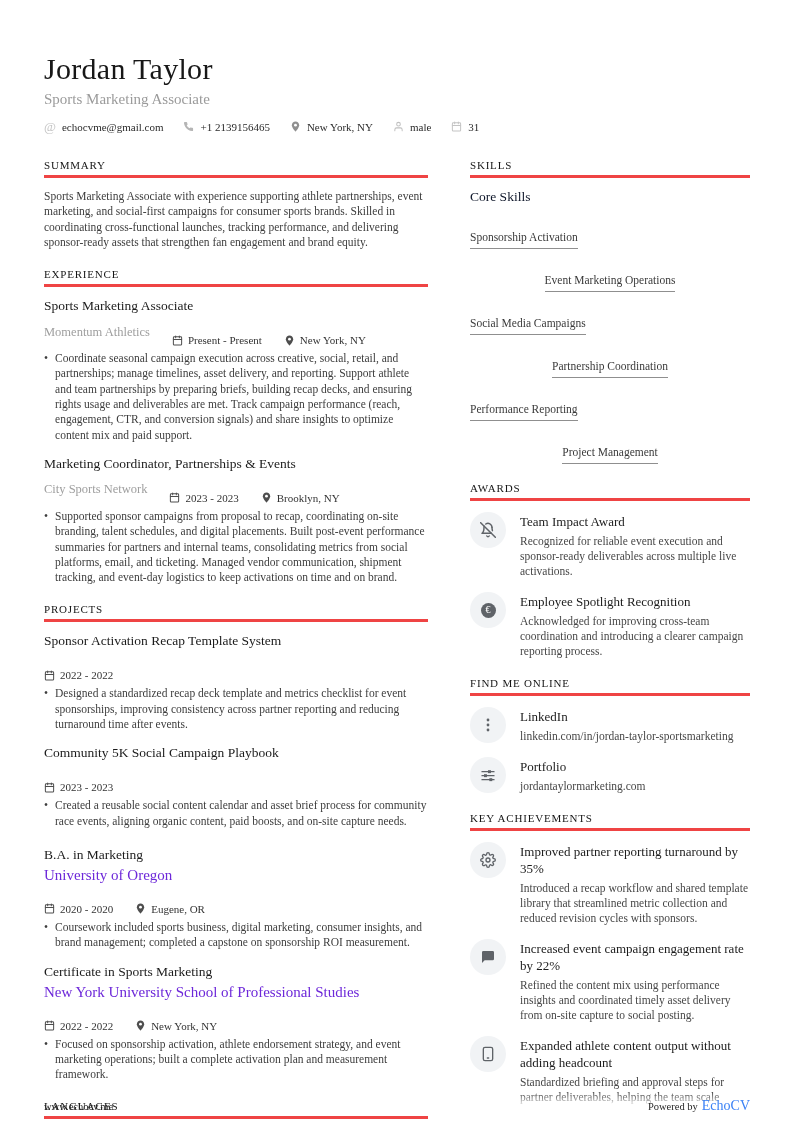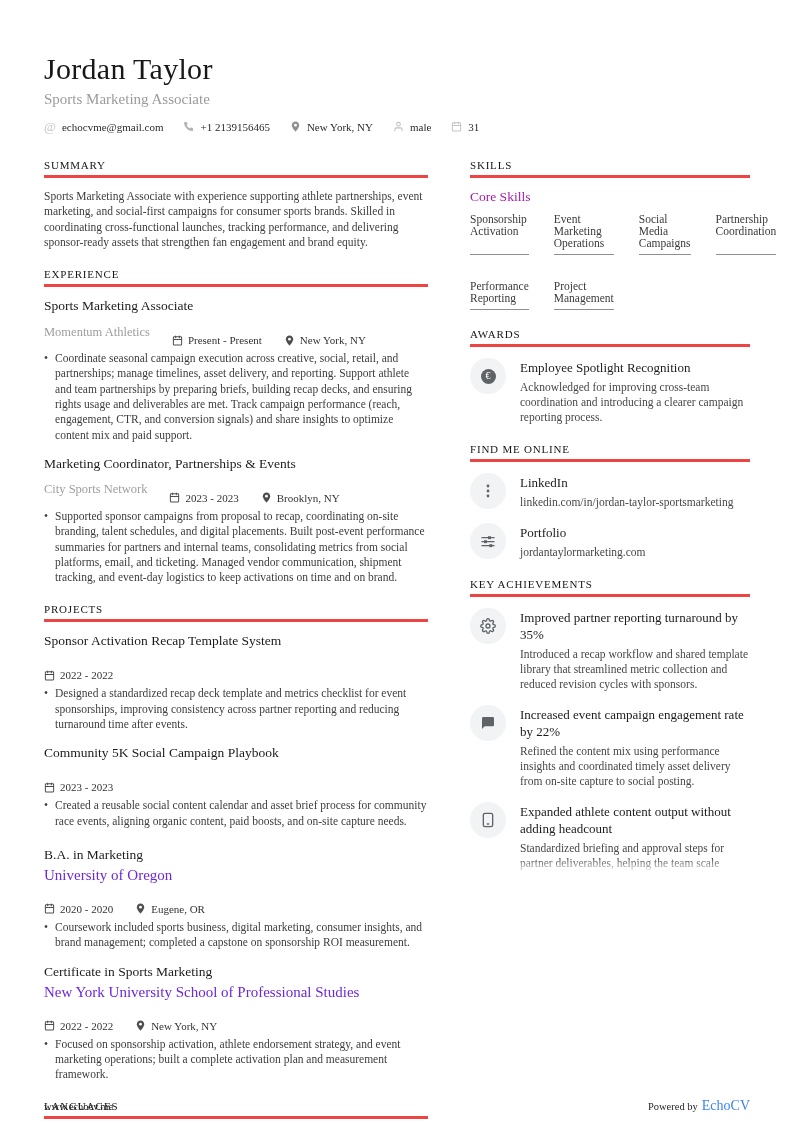--- a/index.html
+++ b/index.html
@@ -50,22 +50,22 @@
   
   .lang-row { display:flex; align-items:center; margin-top:3px; }
   .lang-name { font-size:13.5px; color:#262626; }
   .lang-level { font-size:10px; color:#2e2e2e; margin-left:26px; margin-right:9px; }
   .dots { display:flex; gap:5px; align-items:center; }
   .dot { width:9px; height:9px; border-radius:50%; background:#e3e3e3; }
   .dot.filled { background:#5f6368; }
   .lang-block-2 { margin-left:30px; display:flex; align-items:center; }
 
   
-  .skills-group-title { font-size:13.5px; color:#a21caf; margin-bottom:8px; }
-  .skills-grid { display:grid; grid-template-columns:1fr 1fr 1fr 1fr; column-gap:16px; row-gap:13px;gap:25px; }
+  .skills-group-title { font-size:13.5px; color:#0f172a; margin-bottom:26px; }
+  .skills-grid { display:grid; grid-template-columns:1fr; column-gap:16px; row-gap:13px;gap:25px; }
   .skill-cell { display:flex; justify-content:center; }
   .skill-cell:nth-child(odd) { justify-content:flex-start; }
   .skill { font-size:11.5px; color:#3a3a3a; padding-bottom:5px; border-bottom:1px solid #8f8f8f; display:inline-block; }
 
   .rc-item { display:grid; grid-template-columns:36px 1fr; column-gap:14px; margin-bottom:13px; }
   .icon-circle {
     width:36px; height:36px; border-radius:50%; background:#f1f3f5;
     display:flex; align-items:center; justify-content:center; color:#5f6368;
   }
   .icon-circle svg { width:16px; height:16px; }
@@ -380,20 +380,31 @@
             </span>
           <span class="skill-cell">
               <span class="skill">Project Management</span>
             </span>
         </div>
       </section>
 
       <section class="section">
         <h2 class="section-heading">AWARDS</h2>
 
+        <div class="rc-item">
+          <span class="icon-circle">
+            <svg>
+                <use href="#i-bell-off"></use>
+              </svg>
+          </span>
+          <div>
+            <div class="rc-title">Team Impact Award</div>
+            <div class="rc-desc">Recognized for reliable event execution and sponsor-ready deliverables across multiple live activations.</div>
+          </div>
+        </div>
 
         <div class="rc-item">
           <span class="icon-circle">
             <span class="euro-coin">€</span>
           </span>
           <div>
             <div class="rc-title">Employee Spotlight Recognition</div>
             <div class="rc-desc">Acknowledged for improving cross-team coordination and introducing a clearer campaign reporting process.</div>
           </div>
         </div>

